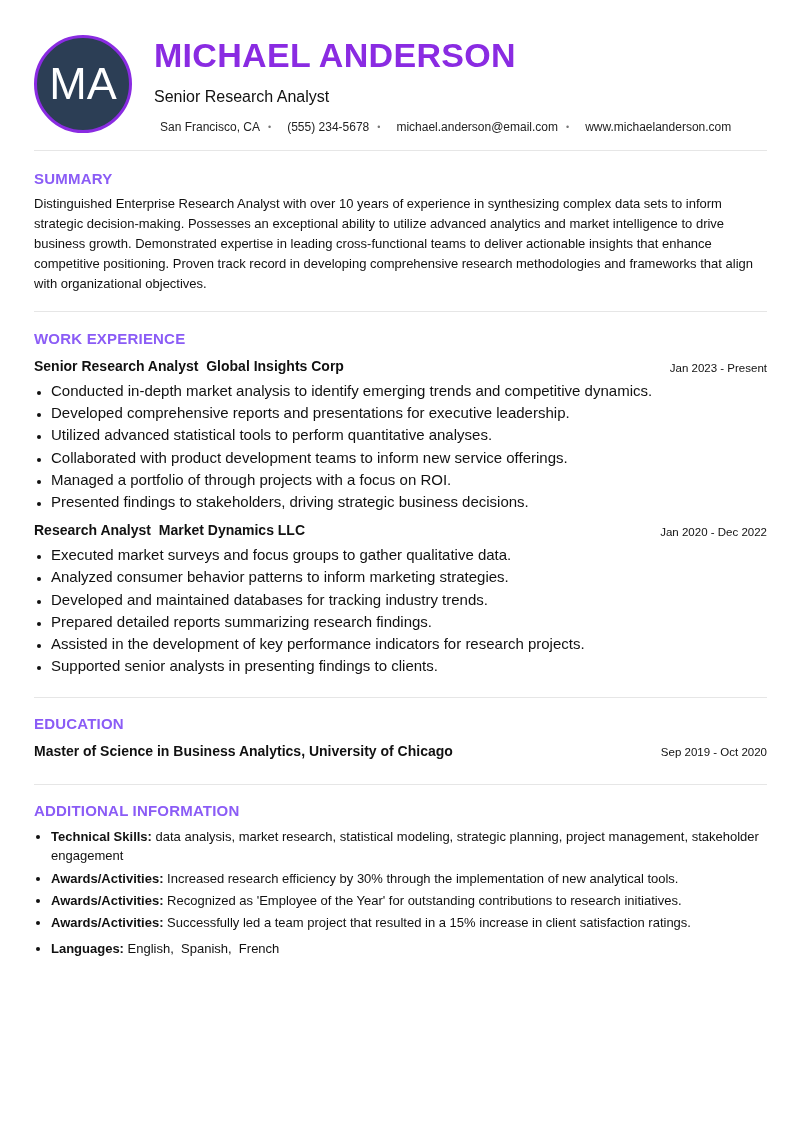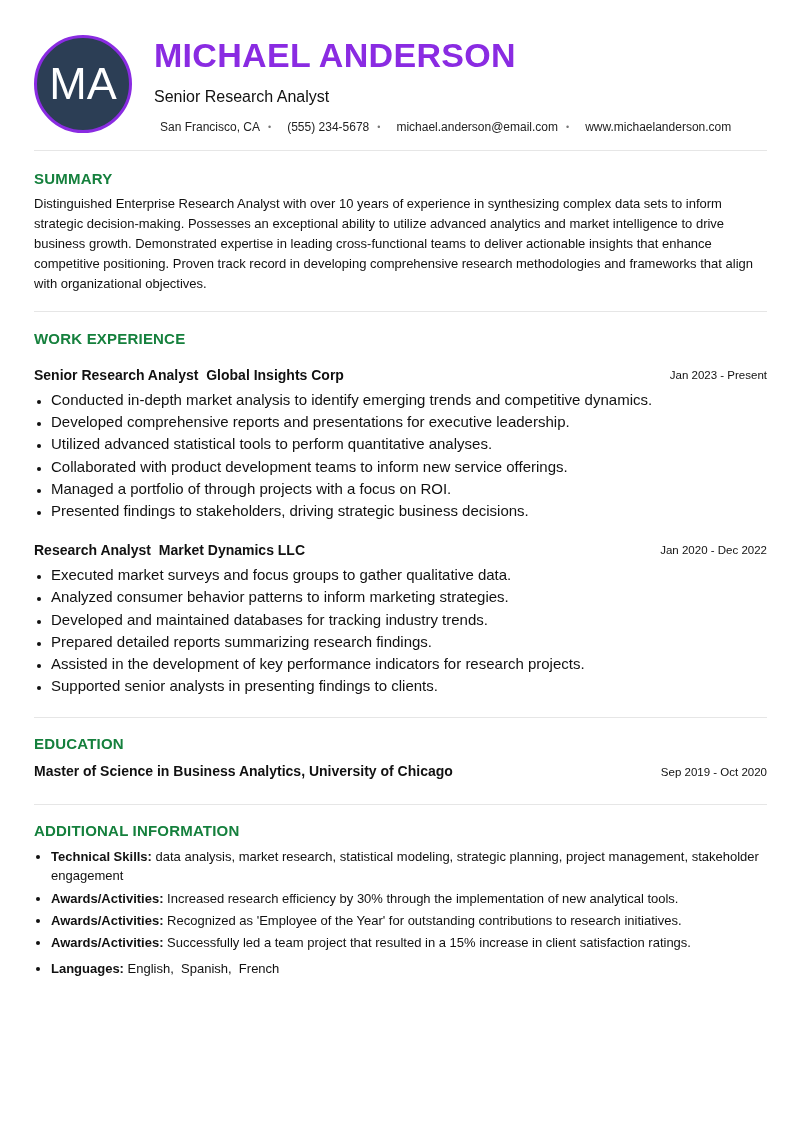--- a/index.html
+++ b/index.html
@@ -24,25 +24,25 @@
   .jobtitle { position: absolute; left: 120px; top: 88px; font-size: 16px; color: #111; }
   .contacts {
     position: absolute; left: 126px; top: 120px; font-size: 12px; color: #222;
     display: flex; align-items: center; white-space: nowrap;
   }
   .contacts .sep { color: #777; font-size: 9px; margin: 0 16px 0 8px; }
 
   
   .section { border-bottom: 1px solid #e6e6e6; }
   .sec-title {
-    font-size: 15px; font-weight: 700; color: #15803d; margin: 0; letter-spacing: 0.2px;
+    font-size: 15px; font-weight: 700; color: #8b5cf6; margin: 0; letter-spacing: 0.2px;
   }
   .summary-text { font-size: 13px; line-height: 20px; color: #111; margin-top: 7px; }
 
-  .job-head { display: flex; justify-content: space-between; align-items: center; margin-top: 20px; }
+  .job-head { display: flex; justify-content: space-between; align-items: flex-end; }
   .job-title { font-size: 14px; font-weight: 700; }
   .date { font-size: 11.5px; color: #111; }
   ul.bullets { margin: 6px 0 0 0; padding: 0 0 0 17px; }
   ul.bullets li { font-size: 15px; line-height: 22.2px; color: #111; }
   ul.bullets li::marker { font-size: 12px; }
 
   .edu-head { display: flex; justify-content: space-between; align-items: baseline; }
   .edu-title { font-size: 14px; font-weight: 700; }
 
   ul.info { margin: 8px 0 0 0; padding: 0 0 0 17px; }

